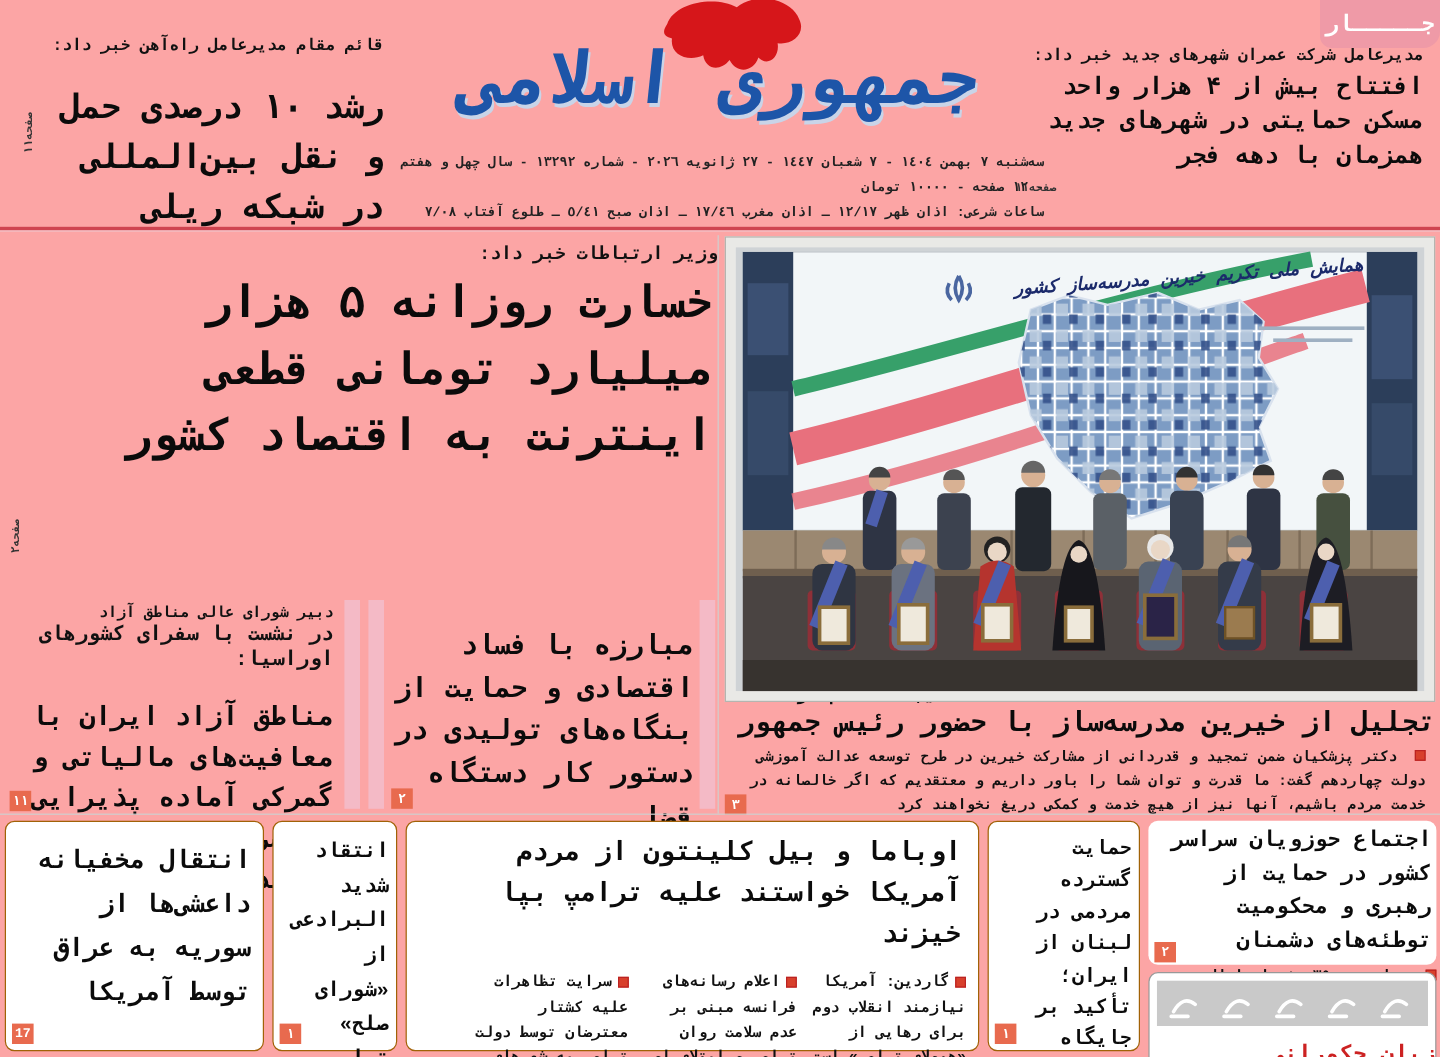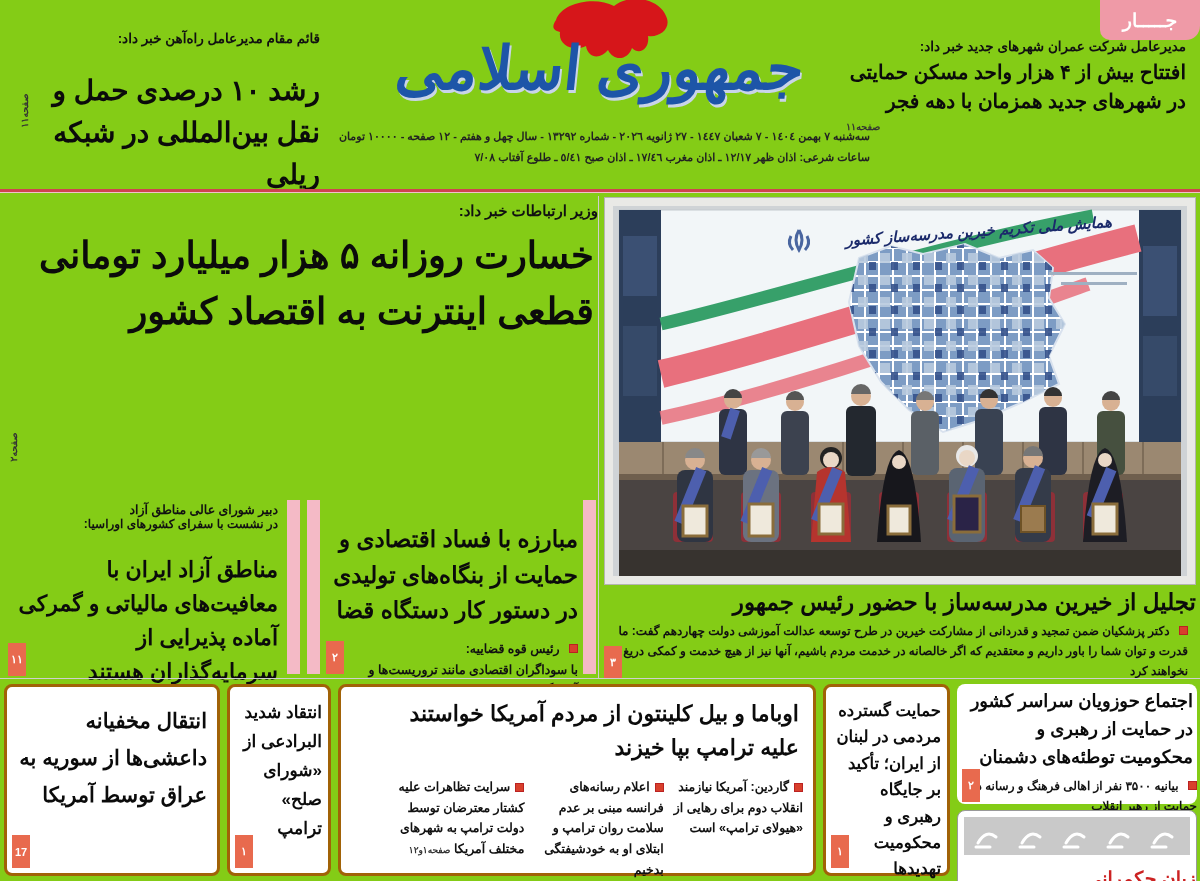--- a/index.html
+++ b/index.html
@@ -1,29 +1,29 @@
 <!DOCTYPE html>
 <html lang="fa" dir="rtl"><head>
 <meta charset="utf-8">
 <style>
   html,body{margin:0;padding:0;background:#ffffff;}
-  #canvas{position:relative;width:1200px;height:881px;overflow:hidden;background:#84cc16;
-          font-family:Liberation Sans, sans-serif;direction:rtl;color:#111;}
+  #canvas{position:relative;width:1200px;height:881px;overflow:hidden;background:#fca5a5;
+          font-family:Liberation Mono, monospace;direction:rtl;color:#111;}
   .abs{position:absolute;}
   .center{text-align:right;}
   .kicker{font-weight:bold;font-size:13.5px;color:#111;}
   .headline{font-weight:bold;color:#0b0b0b;}
   .pageref{font-size:9.5px;font-weight:bold;color:#333;}
   .vert{transform:rotate(-90deg);transform-origin:center;}
-  .badge{position:absolute;left:5px;bottom:5px;width:18px;height:33px;background:#e86a4e;
+  .badge{position:absolute;left:5px;bottom:5px;width:18px;height:17px;background:#e86a4e;
          color:#fff;font-size:11px;font-weight:bold;display:flex;align-items:center;justify-content:center;}
   .bullet-sq{display:inline-block;width:9px;height:9px;background:#d8402c;vertical-align:middle;
              margin-left:5px;border:1px solid #b22;box-sizing:border-box;}
   .bullettext{font-size:14.5px;font-weight:bold;line-height:1.62;color:#0e0e0e;}
-  .box{position:absolute;border:3px solid #a16207;border-radius:8px;background:#fff;box-sizing:border-box;}
+  .box{position:absolute;border:1px solid #a16207;border-radius:8px;background:#fff;box-sizing:border-box;}
   .pinkbar{position:absolute;width:13px;background:#f4bac6;}
   .subtxt{font-size:12.5px;font-weight:bold;line-height:1.65;}
   .hairline{position:absolute;background:#cfcfcf;}
 </style>
 </head>
 <body>
 
 <div id="canvas">
 
   <div class="abs" style="right:0;top:0;width:100px;height:40px;background:#ef9aa7;border-radius:0 0 14px 10px;
@@ -84,21 +84,21 @@
     <div class="center" style="margin-top:10px;">
       <span class="bullet-sq"></span>
       <span class="subtxt">رئیس قوه قضاییه:</span>
       <div class="subtxt center" style="margin-top:0;">با سوداگران اقتصادی مانند تروریست‌ها و آشوبگران برخورد می‌کنیم</div>
     </div>
     <div class="badge" style="left:0;bottom:0;">۲</div>
   </div>
 
   <div class="abs" style="left:6px;top:502px;width:272px;height:172px;">
     <div class="kicker center" style="font-size:12.5px;">دبیر شورای عالی مناطق آزاد</div>
-    <div class="kicker center" style="font-size:12px;">در نشست با سفرای کشورهای اوراسیا:</div>
+    <div class="kicker center" style="font-size:17px;">در نشست با سفرای کشورهای اوراسیا:</div>
     <div class="headline center" style="font-size:22px;line-height:1.55;margin-top:22px;">مناطق آزاد ایران با معافیت‌های مالیاتی و گمرکی آماده پذیرایی از سرمایه‌گذاران هستند</div>
     <div class="badge" style="left:2px;bottom:-2px;">۱۱</div>
   </div>
 
   <div class="abs" style="left:604px;top:197px;width:592px;height:388px;background:#e9e9e6;border:1px solid #b5b5b0;box-sizing:border-box;padding:8px;">
     <svg width="574" height="370" viewBox="0 0 574 370" style="display:block;">
 
       <rect x="0" y="0" width="574" height="370" fill="#cfd3d6"></rect>
       <rect x="6" y="4" width="562" height="232" fill="#f2f6f8" stroke="#c3c9cd"></rect>
 

